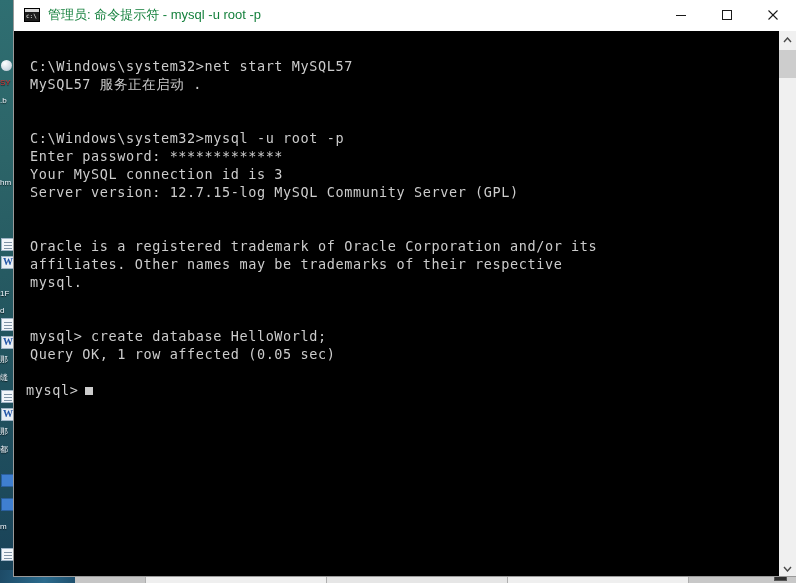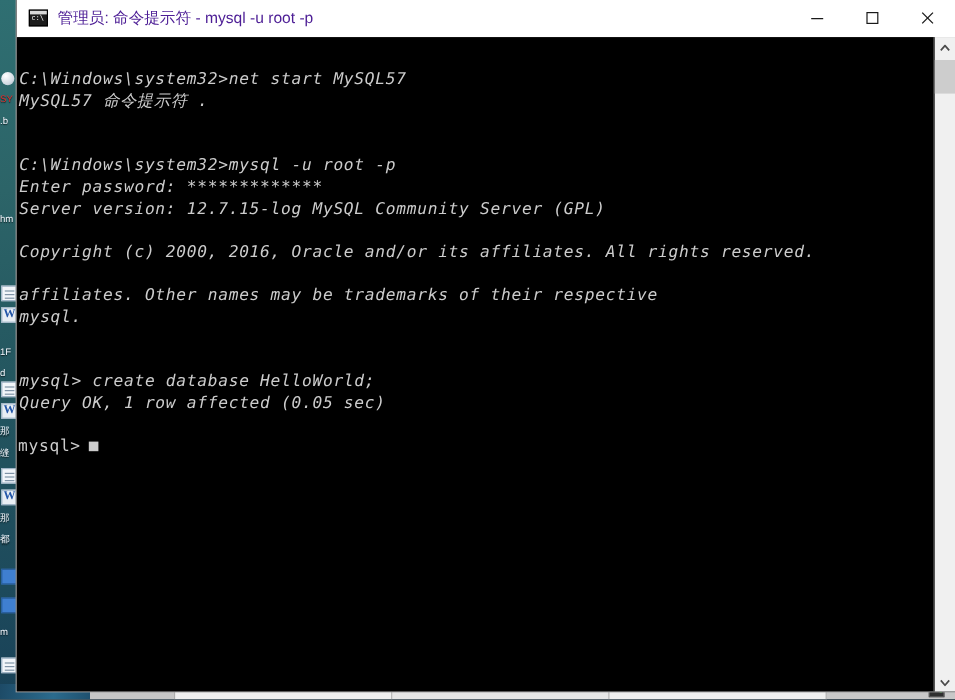--- a/index.html
+++ b/index.html
@@ -180,21 +180,21 @@
     content: "c:\\";
     position: absolute;
     left: 1px; top: 3px;
     font-size: 6px;
     line-height: 8px;
     color: #f0f0f0;
     font-family: "DejaVu Sans Mono", monospace;
   }
   #titlebar-text {
     font-size: 13px;
-    color: #4c1d95;
+    color: #15803d;
     white-space: nowrap;
     font-family: "Liberation Sans", sans-serif;
   }
   #window-controls {
     margin-left: auto;
     display: flex;
     height: 30px;
     flex: 0 0 auto;
   }
   .winbtn {
@@ -220,32 +220,31 @@
     overflow: hidden;
   }
   .cline {
     height: 18px;
     line-height: 18px;
     font-family: "DejaVu Sans Mono", monospace;
     font-size: 13.5px;
     letter-spacing: 0.6px;
     color: #cccccc;
     white-space: pre;
-    padding-left: 2px;
-    font-style: italic;
+    padding-left: 16px;
   }
   .cursor-line {
     height: 18px;
     line-height: 18px;
     font-family: "DejaVu Sans Mono", monospace;
     font-size: 13.5px;
     letter-spacing: 0.6px;
     color: #cccccc;
     white-space: pre;
-    padding-left: 1px;
+    padding-left: 12px;
     position: relative;
   }
   #cursor-block {
     display: inline-block;
     width: 8px;
     height: 8px;
     background: #cccccc;
     vertical-align: baseline;
     margin-left: 7px;
   }
@@ -402,29 +401,30 @@
           </svg>
         </div>
       </div>
     </div>
 
     <div id="console-body">
 
       <div id="console-text">
         <div class="cline"></div>
         <div class="cline">C:\Windows\system32&gt;net start MySQL57</div>
-        <div class="cline">MySQL57 命令提示符 .</div>
+        <div class="cline">MySQL57 服务正在启动 .</div>
         <div class="cline"></div>
         <div class="cline"></div>
         <div class="cline">C:\Windows\system32&gt;mysql -u root -p</div>
         <div class="cline">Enter password: *************</div>
+        <div class="cline">Your MySQL connection id is 3</div>
         <div class="cline">Server version: 12.7.15-log MySQL Community Server (GPL)</div>
         <div class="cline"></div>
-        <div class="cline">Copyright (c) 2000, 2016, Oracle and/or its affiliates. All rights reserved.</div>
-        <div class="cline"></div>
+        <div class="cline"></div>
+        <div class="cline">Oracle is a registered trademark of Oracle Corporation and/or its</div>
         <div class="cline">affiliates. Other names may be trademarks of their respective</div>
         <div class="cline">mysql.</div>
         <div class="cline"></div>
         <div class="cline"></div>
         <div class="cline">mysql&gt; create database HelloWorld;</div>
         <div class="cline">Query OK, 1 row affected (0.05 sec)</div>
         <div class="cline"></div>
         <div class="cursor-line"><span>mysql&gt;</span><span id="cursor-block"></span></div>
       </div>
 

